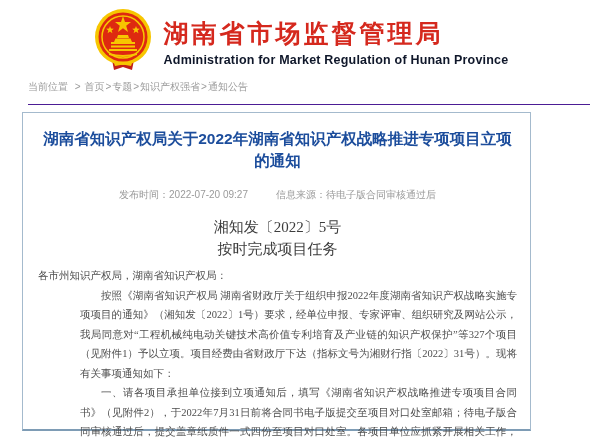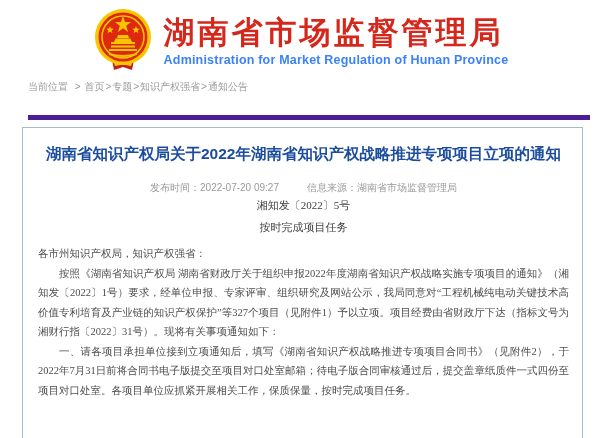--- a/index.html
+++ b/index.html
@@ -13,56 +13,56 @@
     display: flex;
     align-items: center;
     justify-content: center;
     gap: 10px;
     padding-top: 4px;
   }
   .emblem-wrap { width: 62px; height: 66px; flex: 0 0 auto; }
   .header-titles { display: flex; flex-direction: column; }
   .header-title-cn {
     color: #d5281d;
-    font-size: 31px;
+    font-size: 25px;
     font-weight: bold;
     letter-spacing: 3px;
     line-height: 36px;
     white-space: nowrap;
   }
   .header-title-en {
-    color: #3b82f6;
+    color: #0f172a;
     font-size: 12.5px;
     font-weight: bold;
     letter-spacing: 0.2px;
     margin-top: 2px;
     white-space: nowrap;
   }
 
   
   .breadcrumb-bar {
     margin: 2px 10px 0 28px;
     font-size: 10px;
     color: #9b9b9b;
-    padding-bottom: 21px;
-    border-bottom: 5px solid #4c1d95;
+    padding-bottom: 10px;
+    border-bottom: 1px solid #4c1d95;
     width: 562px;
   }
   .breadcrumb-bar a {
     color: #9b9b9b;
     text-decoration: none;
     cursor: pointer;
   }
   .crumb-sep { margin: 0 1px; }
   .crumb-label { margin-right: 3px; }
 
   
   .content-card {
     margin: 7px auto 0 22px;
-    width: 561px;
+    width: 509px;
     height: 319px;
     border: 1px solid #a4bacd;
     border-bottom: 2px solid #7e9cb5;
     background: #ffffff;
     padding: 15px 13px 8px 15px;
     font-family: "Liberation Serif", serif;
   }
   .article-title {
     text-align: center;
     color: #1c4d9c;
@@ -73,33 +73,34 @@
   }
   .article-meta {
     text-align: center;
     color: #9a9a9a;
     font-size: 10px;
     margin-top: 16px;
     font-family: "Liberation Sans", sans-serif;
   }
   .article-meta .meta-gap { display: inline-block; width: 28px; }
   .doc-lines {
+    margin-top: 15px;
     text-align: center;
     color: #3d3d3d;
-    font-size: 11px;
+    font-size: 15px;
   }
   .doc-line { line-height: 21.5px; }
   .article-body {
     margin-top: 6px;
     color: #4d4d4d;
     font-size: 10.5px;
     line-height: 19.5px;
     text-align: justify;
   }
-  .article-body p.indent { text-indent: 2em; }
+  .article-body p.indent { text-indent: 2em; margin-left: 42px; }
 </style>
 </head>
 <body>
 
 <div class="header">
   <div class="emblem-wrap">
     <svg viewBox="0 0 62 66" width="62" height="66">
 
       <path d="M20 52 L42 52 L40 62 L31 59 L22 62 Z" fill="#c21f17"></path>
       <path d="M22 55 L40 55 L39 58 L31 56.5 L23 58 Z" fill="#f7c600"></path>
@@ -132,27 +133,27 @@
 <div class="breadcrumb-bar">
   <span class="crumb-label">当前位置</span>
   <span class="crumb-sep">&gt;</span>
   <a>首页</a><span class="crumb-sep">&gt;</span><a>专题</a><span class="crumb-sep">&gt;</span><a>知识产权强省</a><span class="crumb-sep">&gt;</span><a>通知公告</a>
 </div>
 
 <div class="content-card">
   <div class="article-title">湖南省知识产权局关于2022年湖南省知识产权战略推进专项项目立项的通知</div>
 
   <div class="article-meta">
-    <span>发布时间：2022-07-20 09:27</span><span class="meta-gap"></span><span>信息来源：湖南省市场监督管理局</span>
+    <span>发布时间：2022-07-20 09:27</span><span class="meta-gap"></span><span>信息来源：待电子版合同审核通过后</span>
   </div>
 
   <div class="doc-lines">
     <div class="doc-line">湘知发〔2022〕5号</div>
     <div class="doc-line">按时完成项目任务</div>
   </div>
 
   <div class="article-body">
-    <p>各市州知识产权局，知识产权强省：</p>
+    <p>各市州知识产权局，湖南省知识产权局：</p>
     <p class="indent">按照《湖南省知识产权局 湖南省财政厅关于组织申报2022年度湖南省知识产权战略实施专项项目的通知》（湘知发〔2022〕1号）要求，经单位申报、专家评审、组织研究及网站公示，我局同意对“工程机械纯电动关键技术高价值专利培育及产业链的知识产权保护”等327个项目（见附件1）予以立项。项目经费由省财政厅下达（指标文号为湘财行指〔2022〕31号）。现将有关事项通知如下：</p>
     <p class="indent">一、请各项目承担单位接到立项通知后，填写《湖南省知识产权战略推进专项项目合同书》（见附件2），于2022年7月31日前将合同书电子版提交至项目对口处室邮箱；待电子版合同审核通过后，提交盖章纸质件一式四份至项目对口处室。各项目单位应抓紧开展相关工作，保质保量，按时完成项目任务。</p>
 
   </div>
 </div>
 
 </body></html>

